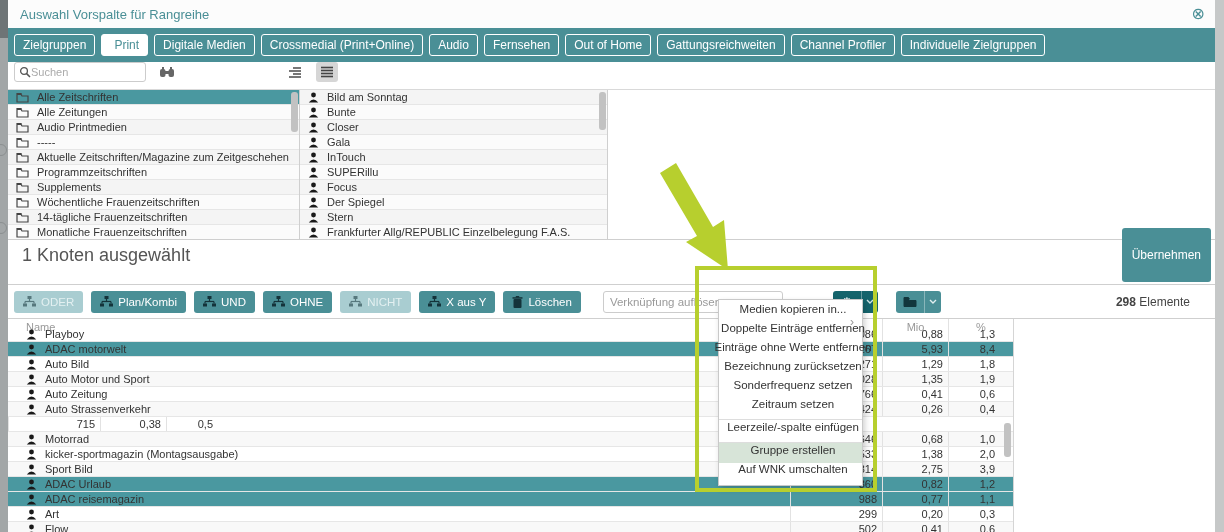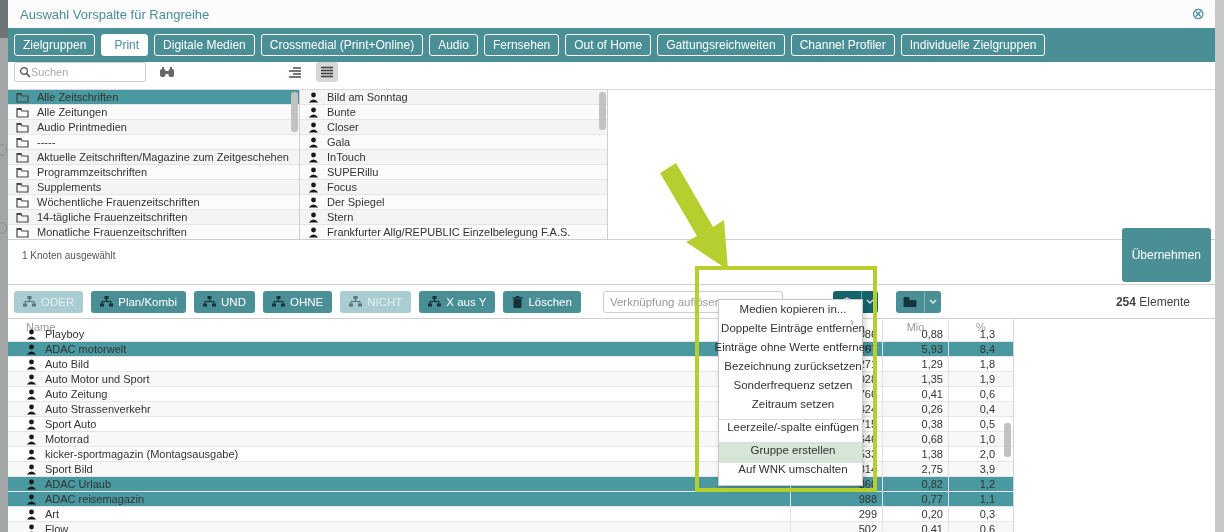--- a/index.html
+++ b/index.html
@@ -40,21 +40,21 @@
   .panel.med { width:308px; }
   .panel-rest { flex:1; background:#fff; }
   .lrow { height:15px; display:flex; align-items:center; padding-left:8px; font-size:11px; color:#333; border-bottom:1px solid #e6e6e6; background:#fbfbfb; cursor:pointer; white-space:nowrap; }
   .lrow:nth-child(odd){ background:#f4f4f4; }
   .lrow.sel { background:#4a98a0; }
   .lrow .lbl { margin-left:8px; overflow:hidden; text-overflow:ellipsis; }
   .vthumb { position:absolute; width:7px; border-radius:3px; background:#c2c2c2; right:1px; cursor:pointer; }
 
   
   .statusrow { height:30px; display:flex; align-items:center; padding:0 4px 0 14px; flex:0 0 auto; }
-  .status-text { font-size:10px; color:#555; }
+  .status-text { font-size:18px; color:#555; }
   .apply { margin-left:auto; background:#4a8f96; color:#fff; font-size:12px; border:none; border-radius:3px; padding:20px 10px; cursor:pointer; }
 
   
   .toolbar { height:34px; display:flex; align-items:center; gap:8px; padding:0 0 0 6px; border-top:1px solid #cfcfcf; flex:0 0 auto;margin-top:14px; }
   .tbtn { display:flex; align-items:center; gap:5px; background:#4a8f96; color:#fff; font-size:11.5px; border:none; border-radius:3px; height:22px; padding:0 9px; cursor:pointer; white-space:nowrap; }
   .tbtn svg { flex:0 0 auto; }
   .tbtn .ic-trash { display:none; }
   .tbtn.btn-trash .ic-trash { display:block; }
   .tbtn.btn-disabled { background:#a9cdd1; color:#e3f0f1; cursor:default; }
   .tbtn.btn-disabled svg { opacity:.55; }
@@ -460,21 +460,21 @@
               <path d="M1 3 h4.5 l1 1.5 h6.5 v6 h-12 z M1 3 v-1.5 h4.5 l.9 1.5" fill="#12363c" stroke="#12363c" stroke-width="1"></path>
             </svg>
         </span>
         <span class="arr">
           <svg width="8" height="5" viewBox="0 0 8 5">
               <polyline points="1,1 4,4 7,1" fill="none" stroke="#e2eff0" stroke-width="1.4"></polyline>
             </svg>
         </span>
       </div>
       <div class="elcount">
-        <b>254</b> <span>Elemente</span>
+        <b>298</b> <span>Elemente</span>
       </div>
     </div>
 
     <div class="tablearea">
       <div class="table-main">
         <div class="thead">
           <div class="c-name">Name</div>
           <div class="c-f">Fälle</div>
           <div class="c-m">Mio</div>
           <div class="c-p">%</div>
@@ -553,27 +553,20 @@
                   <path d="M.8 10.5 q4.7 -6 9.4 0 z" fill="#1a1a1a"></path>
                 </svg>
                 <span class="lbl">Auto Strassenverkehr</span>
               </div>
               <div class="c-f">424</div>
               <div class="c-m">0,26</div>
               <div class="c-p">0,4</div>
             </div>
 
             <div class="trow">
-              <div class="c-name">
-                <svg width="11" height="11" viewBox="0 0 11 11">
-                  <circle cx="5.5" cy="3" r="2.4" fill="#1a1a1a"></circle>
-                  <path d="M.8 10.5 q4.7 -6 9.4 0 z" fill="#1a1a1a"></path>
-                </svg>
-                <span class="lbl">Sport Auto</span>
-              </div>
               <div class="c-f">715</div>
               <div class="c-m">0,38</div>
               <div class="c-p">0,5</div>
             </div>
 
             <div class="trow">
               <div class="c-name">
                 <svg width="11" height="11" viewBox="0 0 11 11">
                   <circle cx="5.5" cy="3" r="2.4" fill="#1a1a1a"></circle>
                   <path d="M.8 10.5 q4.7 -6 9.4 0 z" fill="#1a1a1a"></path>

